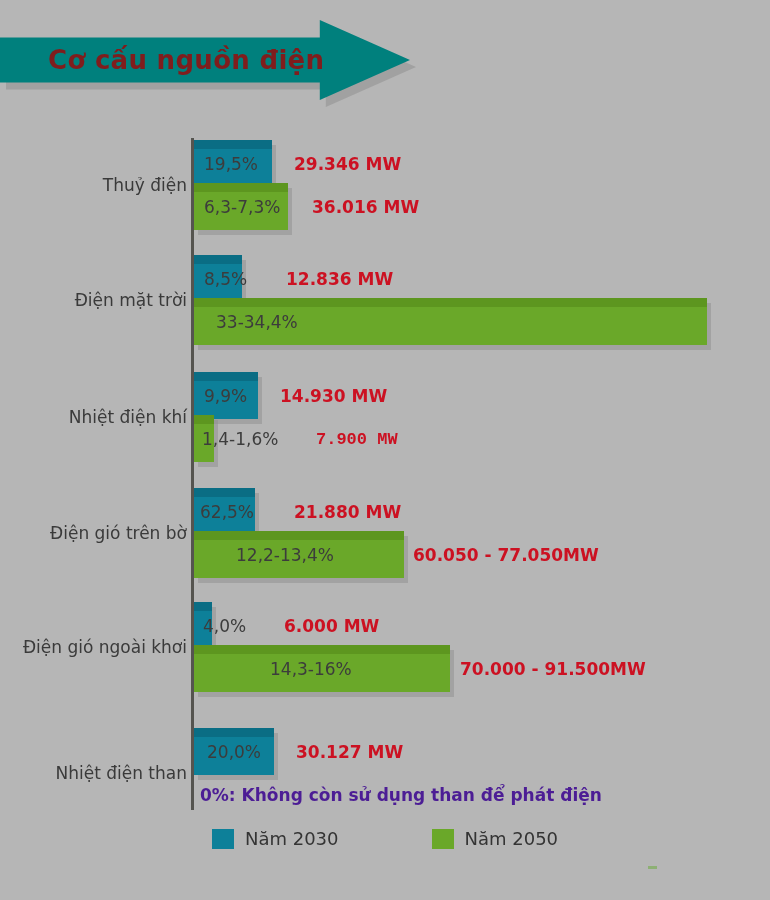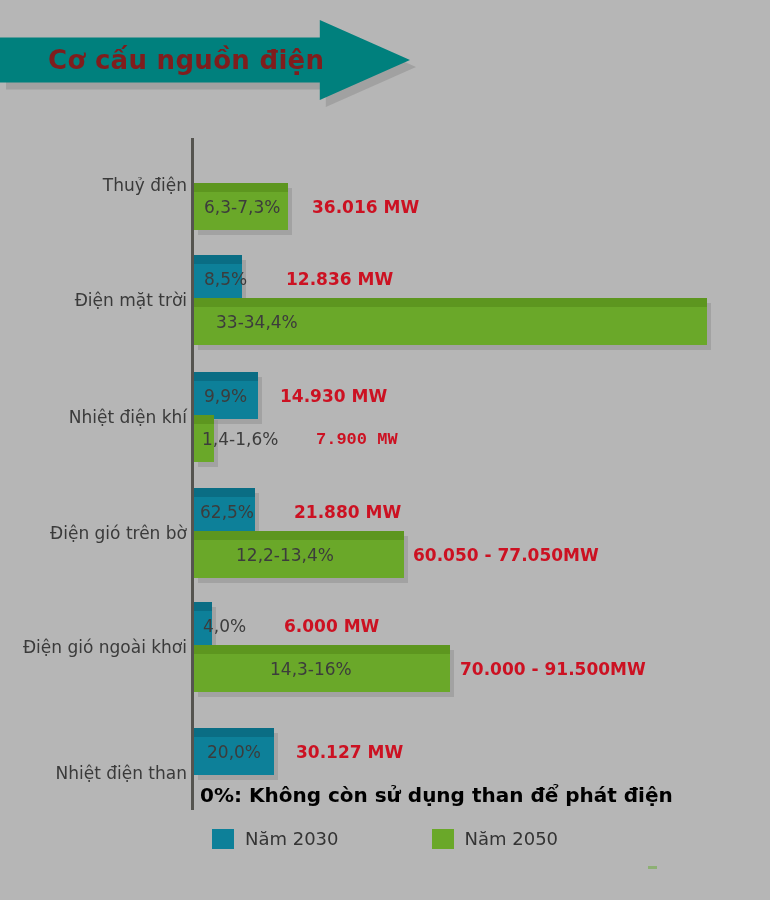--- a/index.html
+++ b/index.html
@@ -141,23 +141,23 @@
     font-weight: bold;
     color: #cc1122;
     white-space: nowrap;
     z-index: 5;
   }
   .note-label {
     position: absolute;
     top: 50%;
     transform: translateY(-50%);
     left: 200px;
-    font-size: 20px;
+    font-size: 17px;
     font-weight: bold;
-    color: #000000;
+    color: #4c1d95;
     white-space: nowrap;
     text-align: right;
   }
 
   
   #legend {
     position: absolute;
     left: 0;
     top: 828px;
     width: 770px;
@@ -197,20 +197,29 @@
   <div class="arrow-shadow"></div>
   <div class="arrow-body"></div>
   <div class="title-text">Cơ cấu nguồn điện</div>
 </div>
 
 <div id="chart">
   <div id="axis-line"></div>
 
   <div class="cat-group" style="top:0px;height:110px;">
     <div class="cat-label">Thuỷ điện</div>
+    <div class="bar-row" style="top:10px;width:78px;">
+      <div class="bar teal" style="width:78px;">
+        <div class="bar-shadow"></div>
+        <div class="bar-face"></div>
+        <div class="bar-top"></div>
+      </div>
+      <div class="pct-label">19,5%</div>
+      <div class="mw-label" style="left:100px;">29.346 MW</div>
+    </div>
     <div class="bar-row" style="top:53px;width:94px;">
       <div class="bar green" style="width:94px;">
         <div class="bar-shadow"></div>
         <div class="bar-face"></div>
         <div class="bar-top"></div>
       </div>
       <div class="pct-label">6,3-7,3%</div>
       <div class="mw-label" style="left:118px;">36.016 MW</div>
     </div>
   </div>

